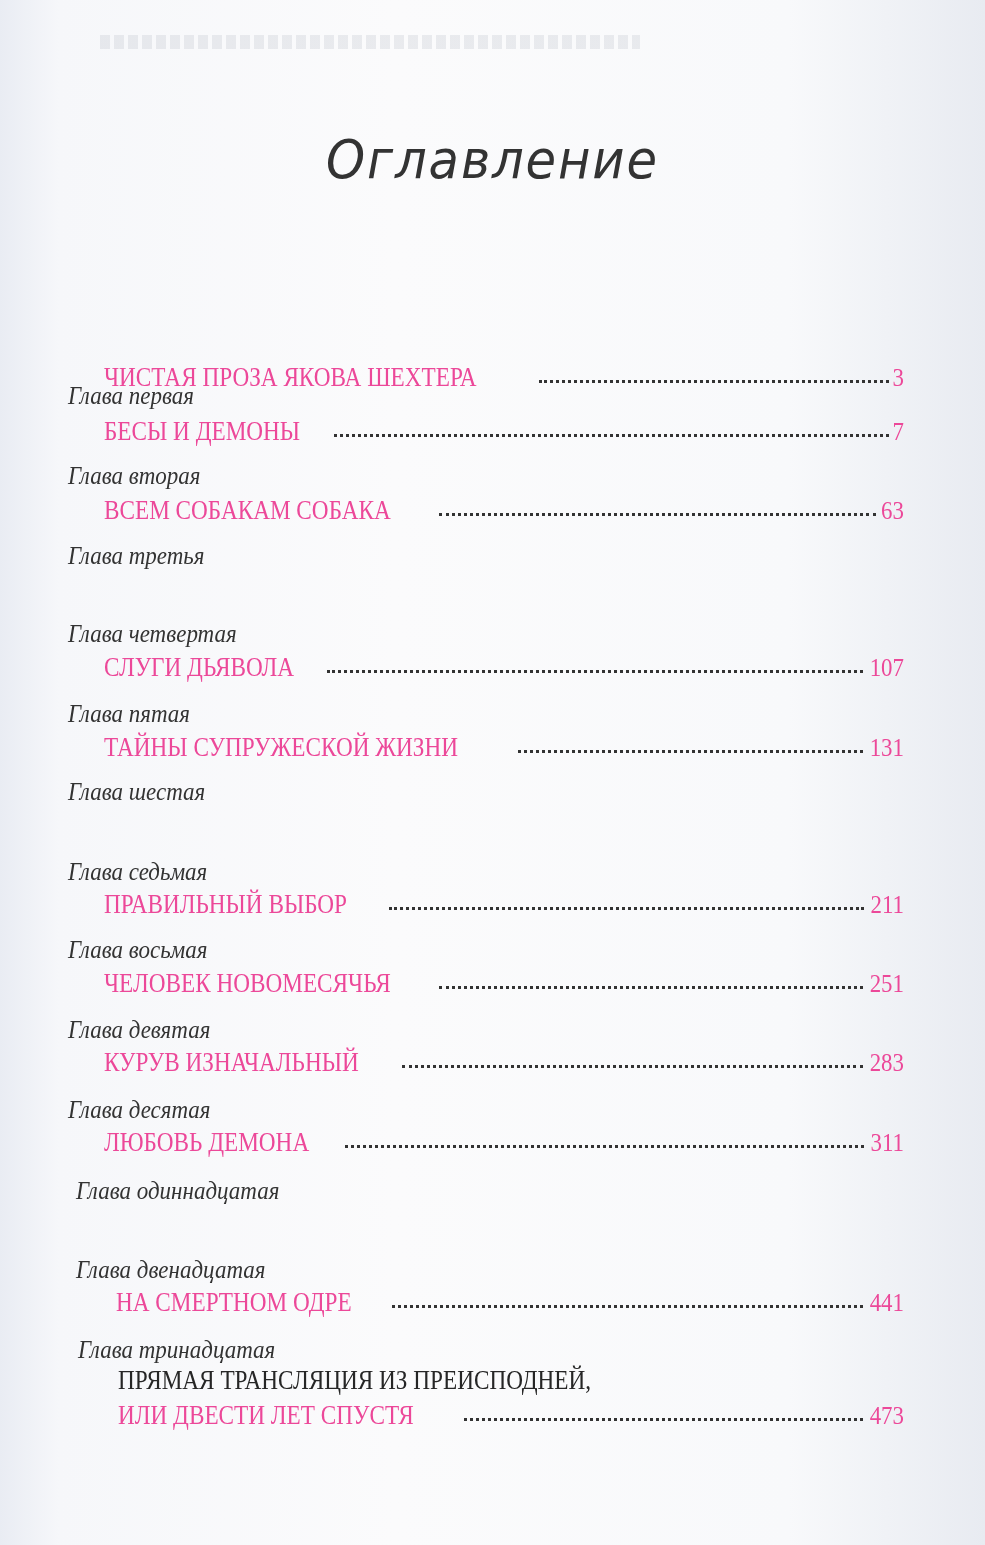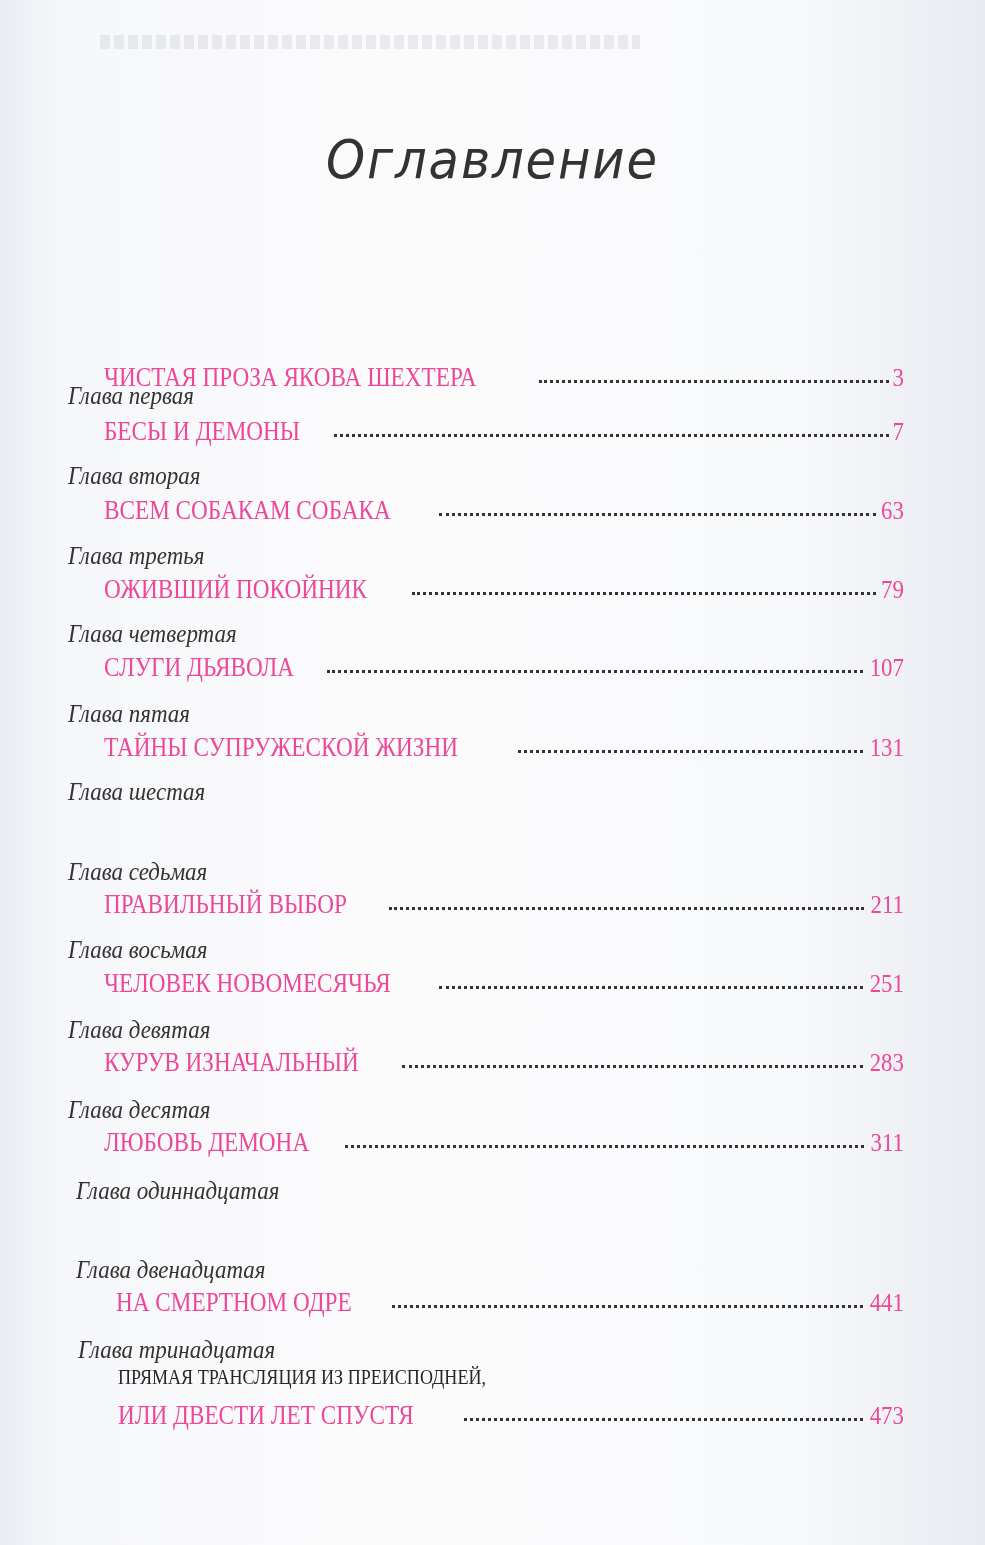--- a/index.html
+++ b/index.html
@@ -27,21 +27,21 @@
       position: absolute; left: 104px; width: 800px;
       display: flex; align-items: baseline;
       font-size: 27px; color: #ec4899; white-space: nowrap;
     }
     .row .t { transform: scaleX(0.86); transform-origin: left; display: inline-block; }
     .row .dots {
       flex: 1; overflow: hidden; margin: 0 2px;
       border-bottom: 3px dotted #333; height: 0; position: relative; top: -3px;
     }
     .row .p { font-size: 26px; transform: scaleX(0.88); transform-origin: right; display:inline-block; }
-    .plain { position: absolute; left: 104px; font-size: 21px; color: #262626; white-space: nowrap; }
+    .plain { position: absolute; left: 104px; font-size: 27px; color: #262626; white-space: nowrap; }
     .plain span { transform: scaleX(0.86); transform-origin: left; display:inline-block; }
     .ghost {
       position: absolute; left: 100px; top: 35px; width: 540px; height: 14px;
       background: repeating-linear-gradient(90deg, rgba(180,185,195,0.25) 0 10px, transparent 10px 14px);
     }
   </style>
 </head>
 <body>
 
 <div class="page">
@@ -62,25 +62,20 @@
   </div>
 
   <div class="label" style="top:462px">Глава вторая</div>
   <div class="row" style="top:495px">
     <span class="t">ВСЕМ СОБАКАМ СОБАКА</span>
     <span class="dots"></span>
     <span class="p">63</span>
   </div>
 
   <div class="label" style="top:542px">Глава третья</div>
-  <div class="row" style="top:574px">
-    <span class="t">ОЖИВШИЙ ПОКОЙНИК</span>
-    <span class="dots"></span>
-    <span class="p">79</span>
-  </div>
 
   <div class="label" style="top:620px">Глава четвертая</div>
   <div class="row" style="top:652px">
     <span class="t">СЛУГИ ДЬЯВОЛА</span>
     <span class="dots"></span>
     <span class="p">107</span>
   </div>
 
   <div class="label" style="top:700px">Глава пятая</div>
   <div class="row" style="top:732px">

